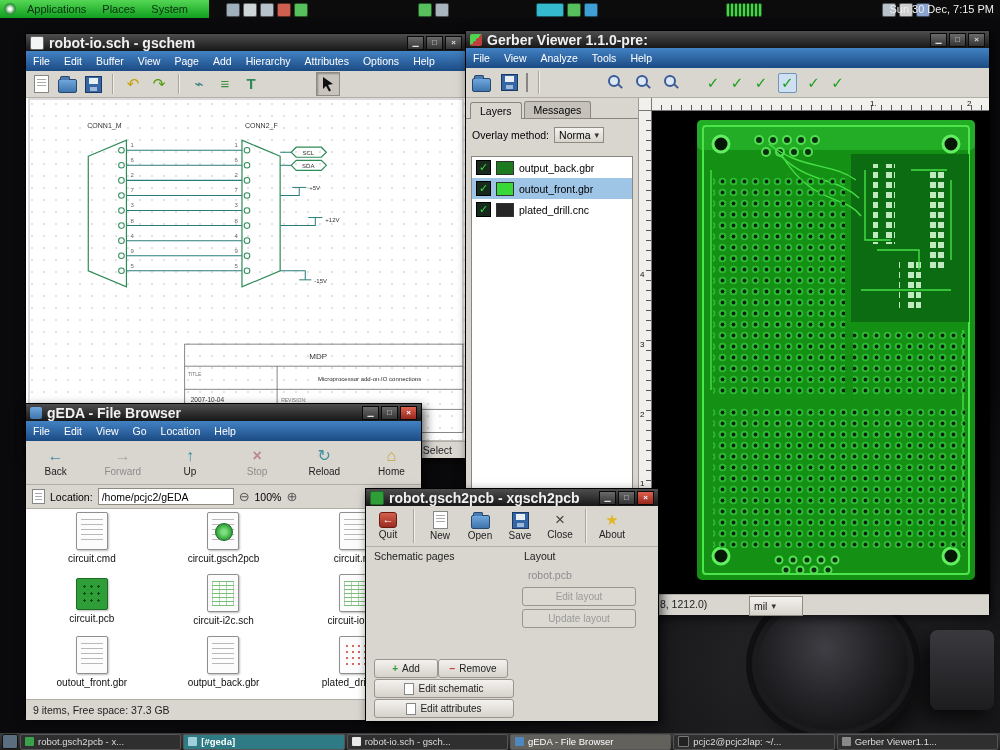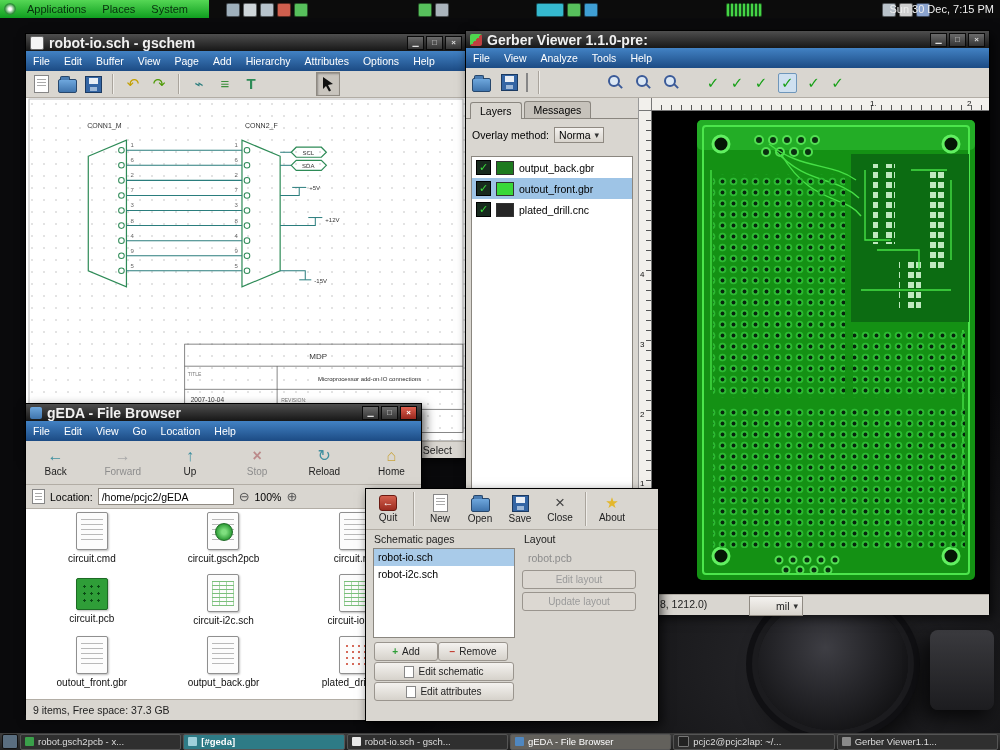--- a/index.html
+++ b/index.html
@@ -114,21 +114,21 @@
                background-image:repeating-linear-gradient(90deg,#555 0 1px, transparent 1px 10px);
                background-size:100% 5px; background-position:0 100%; background-repeat:no-repeat; }
   .ruler-left { position:absolute; left:0; top:12px; bottom:0; width:12px; background:#f2f0ec; border-right:1px solid #777;
                 background-image:repeating-linear-gradient(#555 0 1px, transparent 1px 10px);
                 background-size:5px 100%; background-position:100% 0; background-repeat:no-repeat; }
   .ruler-corner { position:absolute; left:0; top:0; width:12px; height:12px; background:#f2f0ec; border-right:1px solid #777; border-bottom:1px solid #777; }
   .rnum { position:absolute; font-size:8px; color:#111; }
   #gerbv-canvas svg.pcb { position:absolute; left:12px; top:12px; width:337px; height:484px; }
   #win-gerbv .statusbar { height:20px; position:relative; }
   #gerbv-coords { position:absolute; left:170px; top:3px; font-size:10.5px; }
-  #gerbv-units { position:absolute; left:283px; top:1px; width:44px; height:16px; font-size:10.5px;justify-content:flex-end; }
+  #gerbv-units { position:absolute; left:283px; top:1px; width:44px; height:16px; font-size:10.5px; }
 
   
   #win-files { left:25px; top:403px; width:395px; height:310px; z-index:30; }
   #fb-toolbar { height:43px; gap:12px; padding:0 2px; }
   .navbtn { width:56px; height:40px; display:flex; flex-direction:column; align-items:center; justify-content:center;
             font-size:10px; color:#222; gap:1px; }
   .navbtn .nico { font-size:16px; line-height:16px; height:17px; }
   .i-back::after { content:"←"; color:#3f8f9f; }
   .i-fwd::after { content:"→"; color:#a9a9a9; }
   .i-up::after { content:"↑"; color:#3f8f9f; }
@@ -633,20 +633,29 @@
           <span class="fi cnc"></span>
           <span>plated_drill.cnc</span>
         </div>
     </div>
     <div class="statusbar">
       <span>9 items, Free space: 37.3 GB</span>
     </div>
   </div>
 
   <div class="window" id="win-x2p">
+    <div class="titlebar">
+      <span class="ticon" style="background:#2f9e38;border:1px solid #1d6b24"></span>
+      <span class="t-title">robot.gsch2pcb - xgsch2pcb</span>
+      <span class="win-btns">
+        <span class="wb wb-min"></span>
+        <span class="wb wb-max"></span>
+        <span class="wb wb-close red"></span>
+      </span>
+    </div>
     <div class="toolbar" id="x2p-toolbar">
       <span class="xbtn">
         <span class="quit-ico"></span>
         <span>Quit</span>
       </span>
       <span class="sep"></span>
       <span class="xbtn">
         <span class="page"></span>
         <span>New</span>
       </span>
@@ -663,24 +672,20 @@
         <span>Close</span>
       </span>
       <span class="sep"></span>
       <span class="xbtn">
         <span class="glyph g-star"></span>
         <span>About</span>
       </span>
     </div>
     <div id="x2p-body">
       <span class="x2p-label" style="left:8px;top:3px">Schematic pages</span>
-      <div id="x2p-list">
-        <div class="prow sel">robot-io.sch</div>
-        <div class="prow">robot-i2c.sch</div>
-      </div>
       <span class="x2p-label" style="left:158px;top:3px">Layout</span>
       <span class="layout-file" style="left:162px;top:22px">robot.pcb</span>
       <span class="btn disabled" style="left:156px;top:40px;width:112px">
           <span>Edit layout</span>
         </span>
       <span class="btn disabled" style="left:156px;top:62px;width:112px">
           <span>Update layout</span>
         </span>
       <span class="btn bplus" style="left:8px;top:112px;width:62px">
           <span>Add</span>

